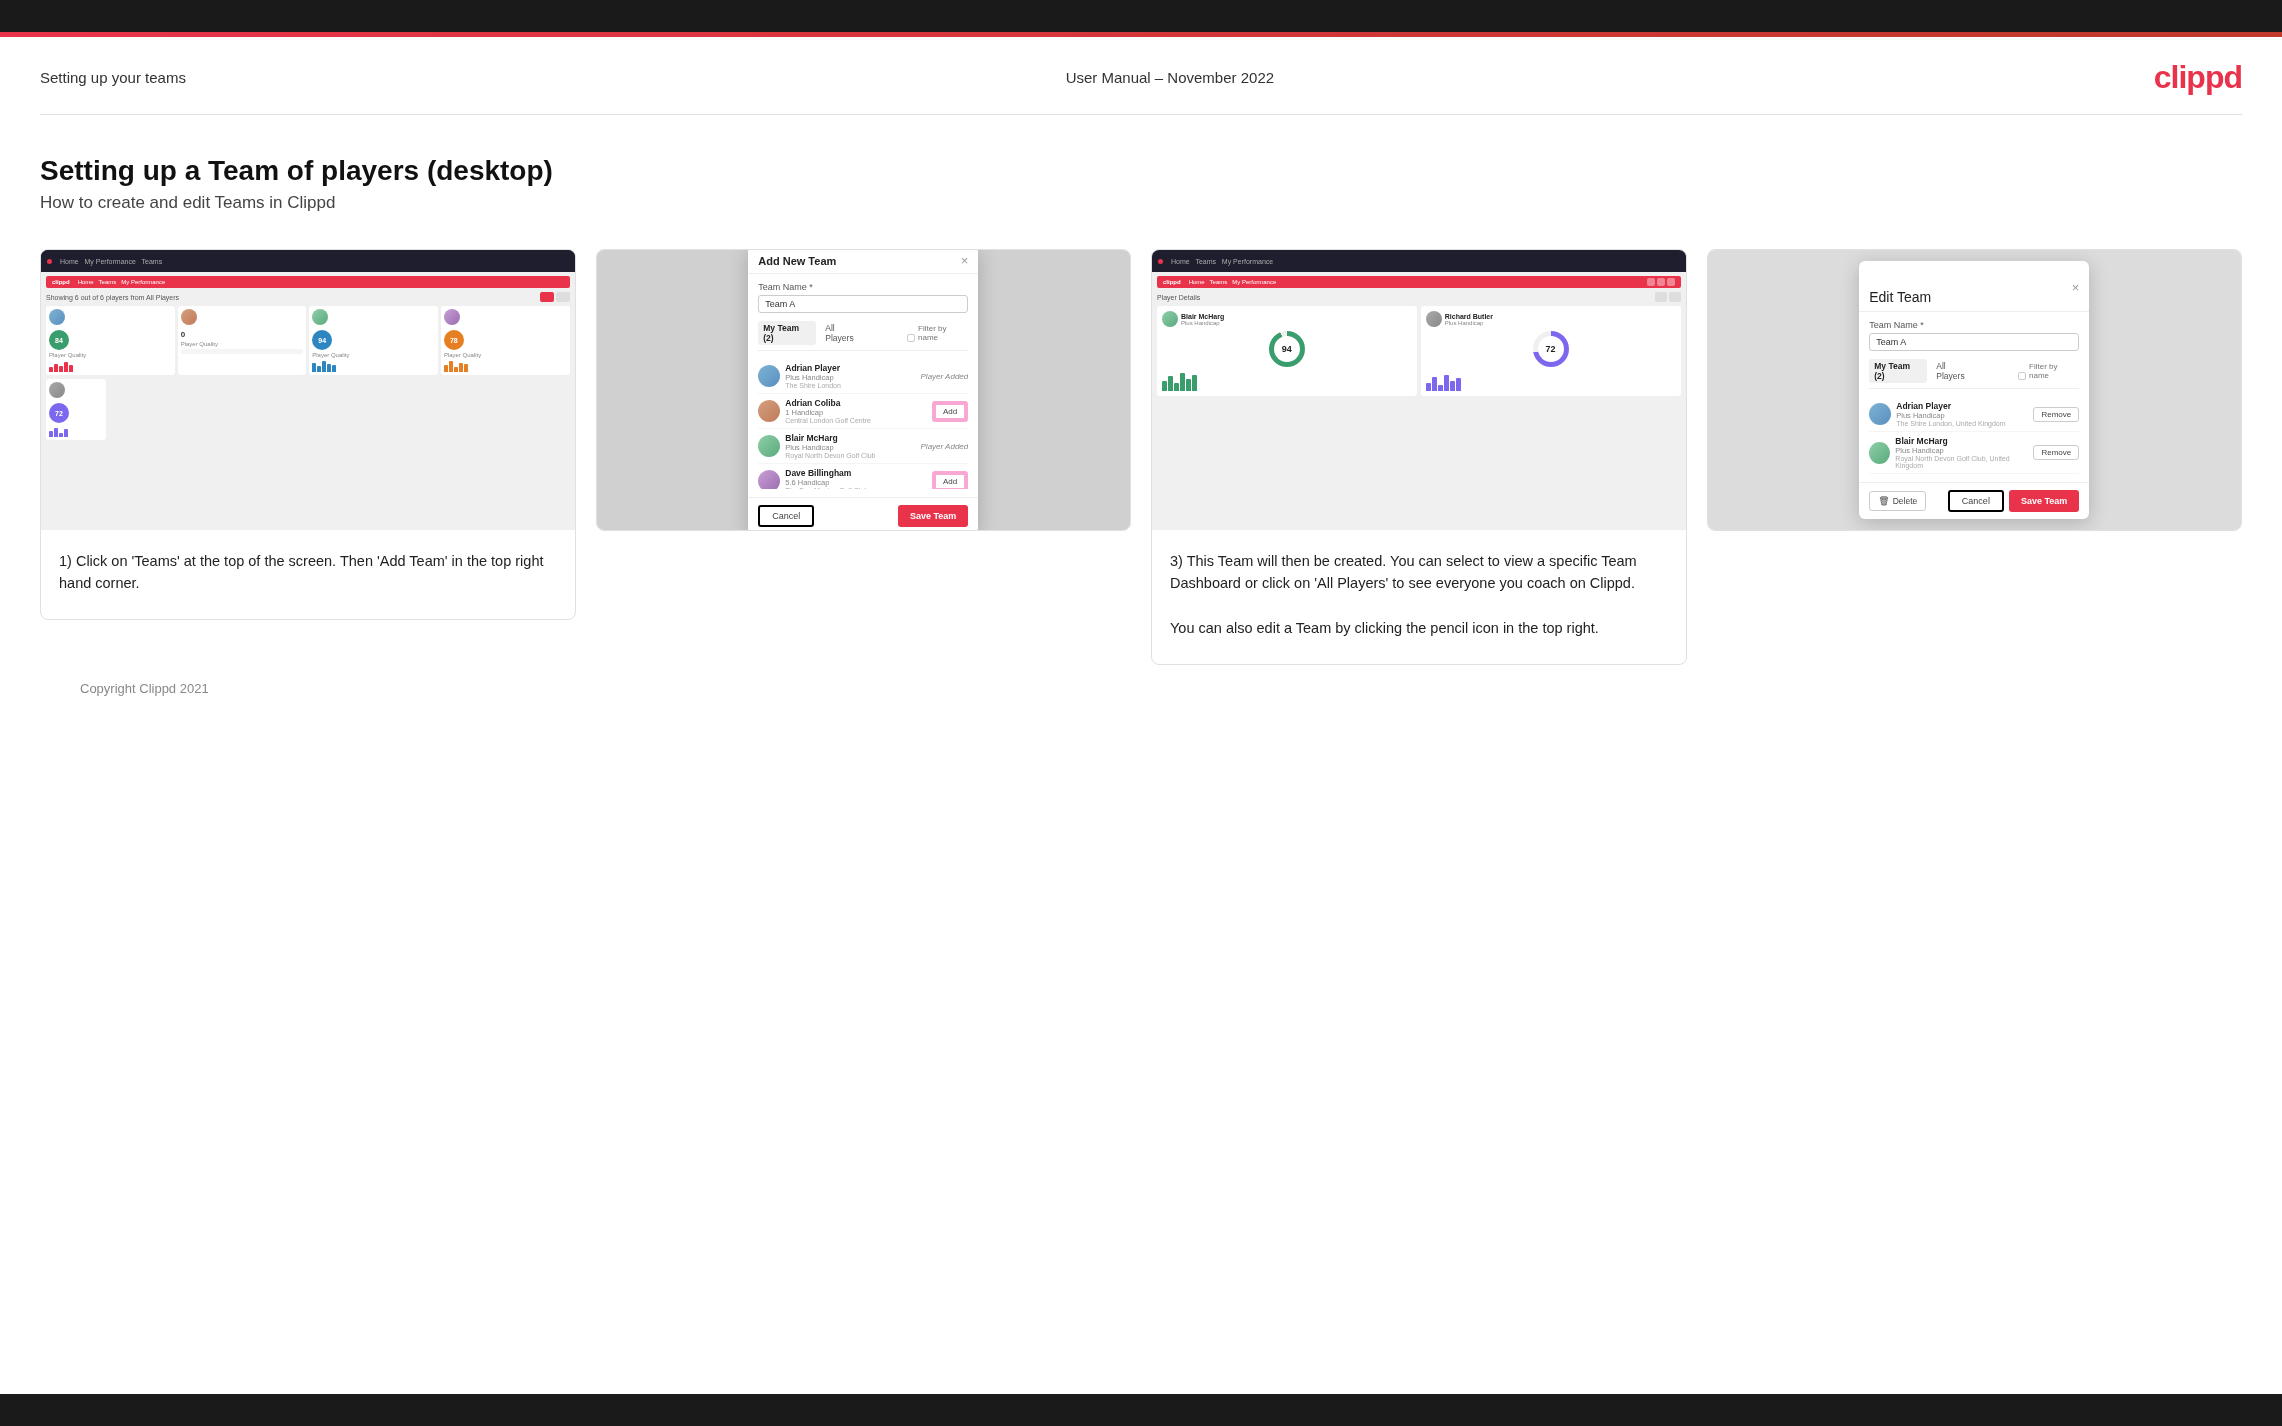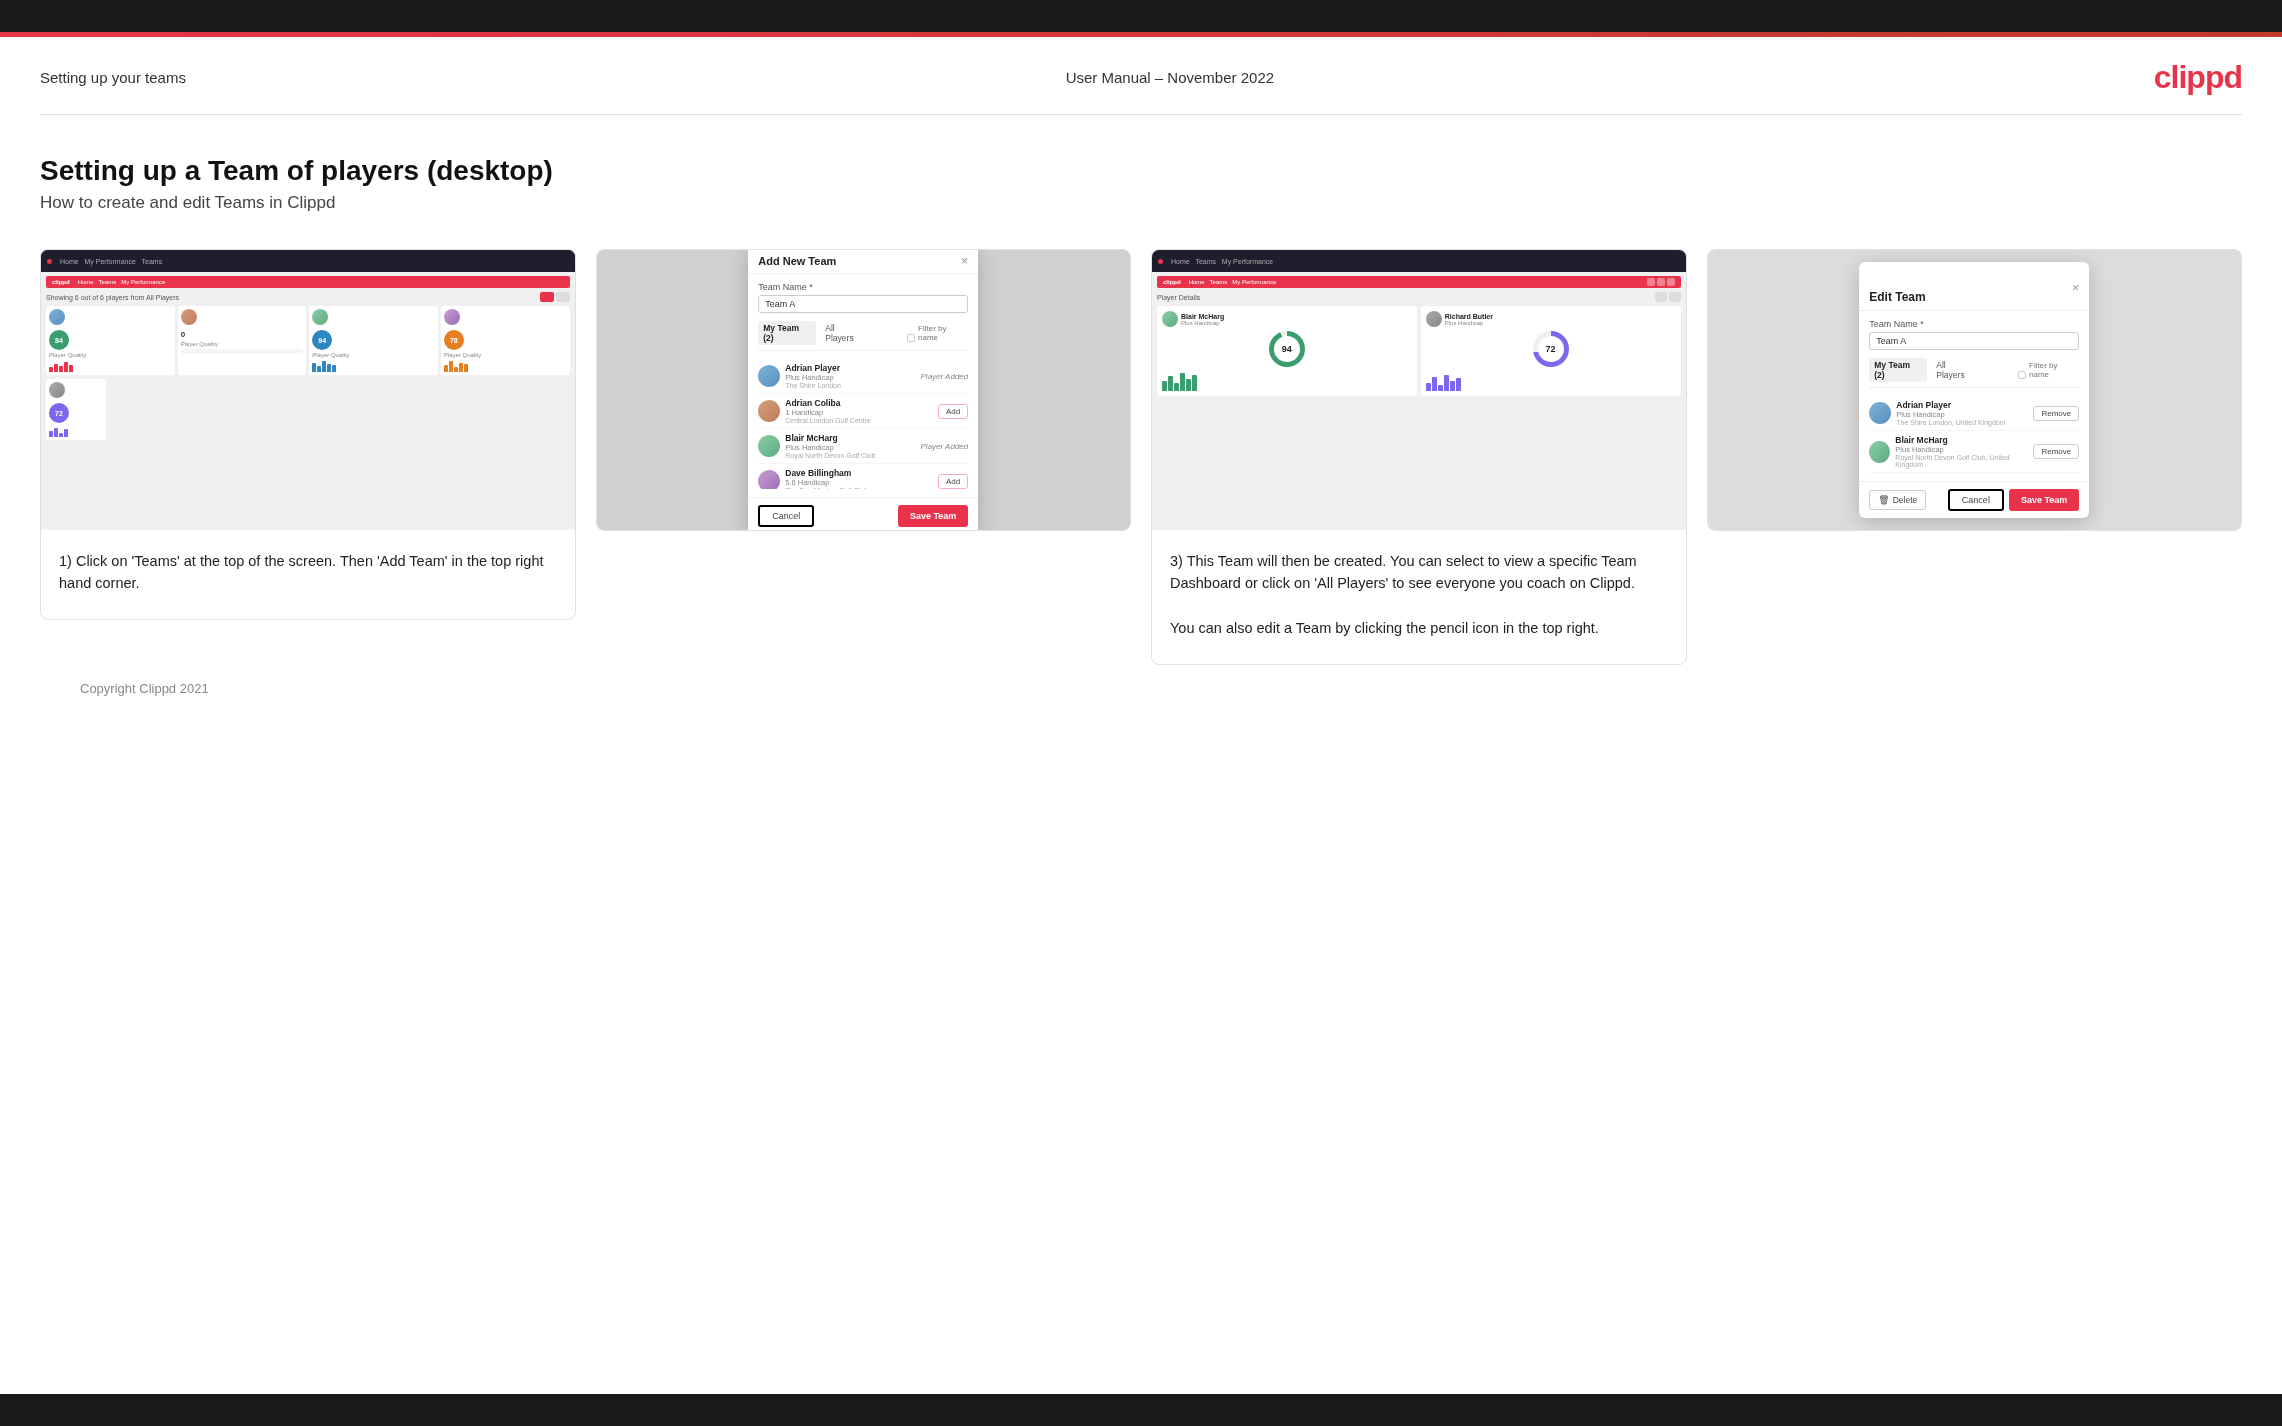--- a/index.html
+++ b/index.html
@@ -289,21 +289,21 @@
       font-size: 7px;
       color: #aaa;
     }
     .player-added-badge {
       font-size: 8px;
       color: #888;
       font-style: italic;
     }
     .player-add-btn {
       background: #fff;
-      border: 1px solid #f9a8d4;
+      border: 4px solid #f9a8d4;
       border-radius: 3px;
       padding: 2px 7px;
       font-size: 8px;
       color: #444;
       cursor: pointer;
     }
     .modal-footer {
       display: flex;
       justify-content: space-between;
       padding: 7px 10px;
@@ -347,22 +347,22 @@
       font-size: 10px;
     }
     .edit-modal-header {
       display: flex;
       justify-content: space-between;
       align-items: center;
       padding: 8px 10px 6px;
       border-bottom: 1px solid #eee;
     }
     .edit-modal-title {
-      font-weight: 700;
-      font-size: 12px;
+      font-weight: 400;
+      font-size: 14px;
       color: #222;
       margin-top: 20px;
     }
     .edit-modal-body {
       padding: 8px 10px;
     }
     .edit-modal-label {
       font-size: 9px;
       color: #555;
       margin-bottom: 3px;

